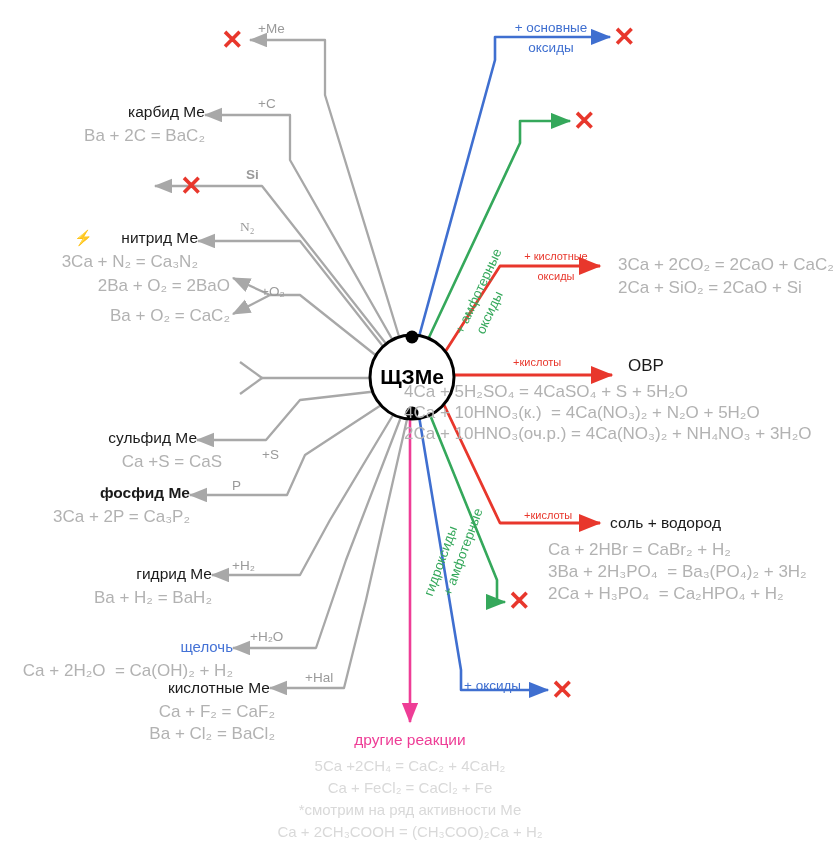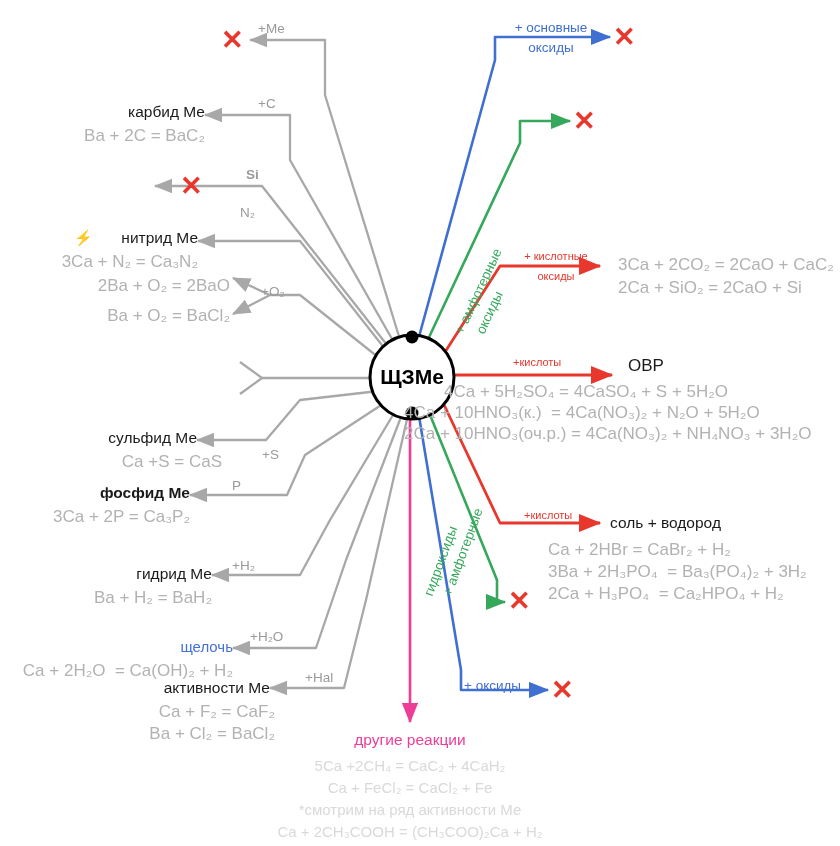--- a/index.html
+++ b/index.html
@@ -122,66 +122,66 @@
 <div class="lbl t-greyd" style="left:258px; top:21px;">+Me</div>
 <div class="xmark" style="left:221px; top:27px;">✕</div>
 
 <div class="lbl t-greyd" style="left:258px; top:96px;">+C</div>
 <div class="lbl t-dark ar" style="left:40px; top:103px; width:165px;">карбид Ме</div>
 <div class="lbl t-grey ar" style="left:30px; top:126px; width:175px;">Ba + 2C = BaC₂</div>
 
 <div class="lbl t-greyd" style="left:246px; top:167px;font-weight:bold;">Si</div>
 <div class="xmark" style="left:180px; top:173px;">✕</div>
 
-<div class="lbl t-greyd" style="left:240px; top:205px;">N₂</div>
+<div class="lbl t-greyd" style="left:240px; top:219px;font-family:Liberation Serif, serif;">N₂</div>
 <div class="lbl t-greyd" style="left:74px; top:229px; font-size:15px; color:#8e8e8e;">⚡</div>
 <div class="lbl t-dark ar" style="left:40px; top:229px; width:158px;">нитрид Ме</div>
 <div class="lbl t-grey ar" style="left:22px; top:252px; width:176px;">3Ca + N₂ = Ca₃N₂</div>
 
 <div class="lbl t-greyd" style="left:261px; top:284px;">+O₂</div>
 <div class="lbl t-grey ar" style="left:60px; top:276px; width:170px;">2Ba + O₂ = 2BaO</div>
-<div class="lbl t-grey ar" style="left:60px; top:306px; width:170px;">Ba + O₂ = BaCl₂</div>
+<div class="lbl t-grey ar" style="left:60px; top:306px; width:170px;">Ba + O₂ = CaC₂</div>
 
 <div class="lbl t-greyd" style="left:262px; top:447px;">+S</div>
 <div class="lbl t-dark ar" style="left:40px; top:429px; width:157px;">сульфид Ме</div>
 <div class="lbl t-grey ar" style="left:40px; top:452px; width:182px;">Ca +S = CaS</div>
 
 <div class="lbl t-greyd" style="left:232px; top:478px;">P</div>
 <div class="lbl t-dark ar" style="left:30px; top:484px; width:160px;font-weight:bold;">фосфид Ме</div>
 <div class="lbl t-grey ar" style="left:15px; top:507px; width:175px;">3Ca + 2P = Ca₃P₂</div>
 
 <div class="lbl t-greyd" style="left:232px; top:558px;">+H₂</div>
 <div class="lbl t-dark ar" style="left:50px; top:565px; width:162px;">гидрид Ме</div>
 <div class="lbl t-grey ar" style="left:40px; top:588px; width:172px;">Ba + H₂ = BaH₂</div>
 
 <div class="lbl t-greyd" style="left:250px; top:629px;">+H₂O</div>
 <div class="lbl t-bluelk ar" style="left:120px; top:638px; width:113px;">щелочь</div>
 <div class="lbl t-grey ar" style="left:8px; top:661px; width:225px;">Ca + 2H₂O  = Ca(OH)₂ + H₂</div>
 
 <div class="lbl t-greyd" style="left:305px; top:670px;">+Hal</div>
-<div class="lbl t-dark ar" style="left:110px; top:679px; width:160px;">активности Ме</div>
+<div class="lbl t-dark ar" style="left:110px; top:679px; width:160px;">кислотные Ме</div>
 <div class="lbl t-grey ar" style="left:100px; top:702px; width:175px;">Ca + F₂ = CaF₂</div>
 <div class="lbl t-grey ar" style="left:100px; top:724px; width:175px;">Ba + Cl₂ = BaCl₂</div>
 
 <div class="lbl t-blue ac" style="left:492px; top:20px; width:118px;">+ основные</div>
 <div class="lbl t-blue ac" style="left:492px; top:40px; width:118px;">оксиды</div>
 <div class="xmark" style="left:613px; top:24px;">✕</div>
 
 <div class="lbl t-green rot-up" style="left:452px; top:330px; transform: rotate(-65deg);">+ амфотерные</div>
 <div class="lbl t-green rot-up" style="left:473px; top:330px; transform: rotate(-65deg);">оксиды</div>
 <div class="xmark" style="left:573px; top:108px;">✕</div>
 
 <div class="lbl t-red ac" style="left:500px; top:250px; width:112px;">+ кислотные</div>
 <div class="lbl t-red ac" style="left:500px; top:270px; width:112px;">оксиды</div>
 <div class="lbl t-grey" style="left:618px; top:255px;">3Ca + 2CO₂ = 2CaO + CaC₂</div>
 <div class="lbl t-grey" style="left:618px; top:278px;">2Ca + SiO₂ = 2CaO + Si</div>
 
 <div class="lbl t-red" style="left:513px; top:356px;">+кислоты</div>
 <div class="lbl t-ovr" style="left:628px; top:356px;">ОВР</div>
-<div class="lbl t-grey" style="left:404px; top:382px;margin-left:40px;">4Ca + 5H₂SO₄ = 4CaSO₄ + S + 5H₂O</div>
+<div class="lbl t-grey" style="left:404px; top:382px;">4Ca + 5H₂SO₄ = 4CaSO₄ + S + 5H₂O</div>
 <div class="lbl t-grey" style="left:404px; top:403px;">4Ca + 10HNO₃(к.)  = 4Ca(NO₃)₂ + N₂O + 5H₂O</div>
 <div class="lbl t-grey" style="left:404px; top:424px;">2Ca + 10HNO₃(оч.р.) = 4Ca(NO₃)₂ + NH₄NO₃ + 3H₂O</div>
 
 <div class="lbl t-red" style="left:524px; top:509px;">+кислоты</div>
 <div class="lbl t-dark" style="left:610px; top:514px;">соль + водород</div>
 <div class="lbl t-grey" style="left:548px; top:540px;">Ca + 2HBr = CaBr₂ + H₂</div>
 <div class="lbl t-grey" style="left:548px; top:562px;">3Ba + 2H₃PO₄  = Ba₃(PO₄)₂ + 3H₂</div>
 <div class="lbl t-grey" style="left:548px; top:584px;">2Ca + H₃PO₄  = Ca₂HPO₄ + H₂</div>
 
 <div class="lbl t-green rot-up" style="left:440px; top:593px; transform: rotate(-70deg);">+ амфотерные</div>

